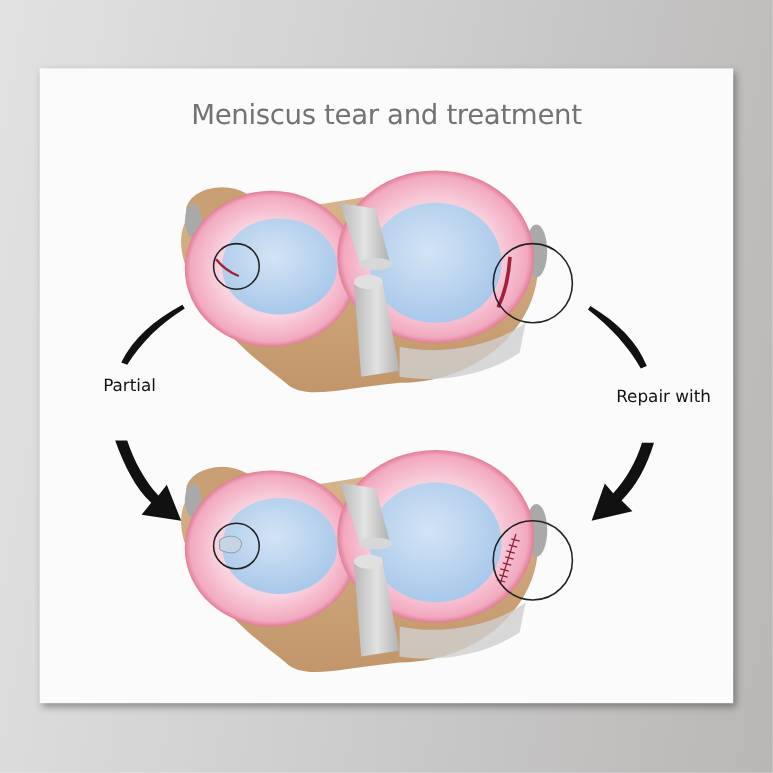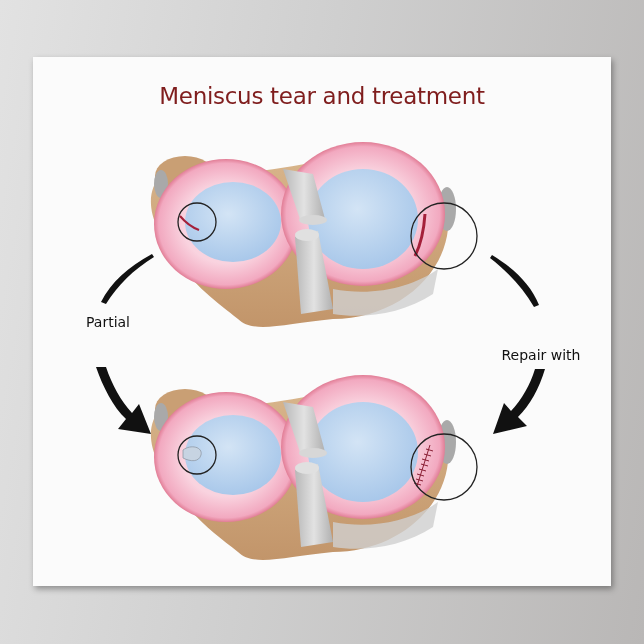--- a/index.html
+++ b/index.html
@@ -1,21 +1,21 @@
 <!DOCTYPE html>
 <html><head>
 <meta charset="utf-8">
 <style>
   html,body{margin:0;padding:0;}
   body{width:644px;height:644px;overflow:hidden;position:relative;
     background:linear-gradient(100deg,#e2e2e2 0%,#cfcfcf 45%,#b9b7b6 100%);
     font-family:"DejaVu Sans",sans-serif;}
   .poster{position:absolute;left:33px;top:57px;width:578px;height:529px;background:#fbfbfb;
     box-shadow:2px 3px 6px rgba(0,0,0,0.35);}
-  .title{position:absolute;left:0;width:100%;top:26px;text-align:center;font-size:23px;color:#7f1d1d;letter-spacing:-0.3px;}
+  .title{position:absolute;left:0;width:100%;top:26px;text-align:center;font-size:23px;color:#737373;letter-spacing:-0.3px;}
   .label{position:absolute;font-size:14px;color:#111;text-align:center;line-height:19px;}
   svg{position:absolute;left:0;top:0;}
 </style>
 </head>
 <body>
 
 <div class="poster">
   <div class="title">Meniscus tear and treatment</div>
 
   <svg width="578" height="529" viewBox="0 0 578 529">
@@ -90,16 +90,16 @@
       <path d="M119,197 C95,210 78,225 68,245 L73,247 C85,228 100,213 121,200 Z"></path>
       <path d="M63,310 C70,330 80,350 93,362 L85,372 L118,377 L106,347 L99,356 C88,344 79,328 73,310 Z"></path>
       <path d="M459,198 C482,212 498,228 506,248 L501,250 C490,231 476,216 457,201 Z"></path>
       <path d="M512,312 C506,332 497,348 485,360 L494,369 L460,377 L471,346 L478,354 C489,342 497,328 502,312 Z"></path>
     </g>
   </svg>
 
   <div class="label" style="left:10px;top:256px;width:130px;">
     <div>Partial</div>
   </div>
-  <div class="label" style="left:448px;top:265px;width:120px;margin-top:24px;">
+  <div class="label" style="left:460px;top:265px;width:120px;">
     <div>Repair with</div>
   </div>
 </div>
 
 </body></html>

